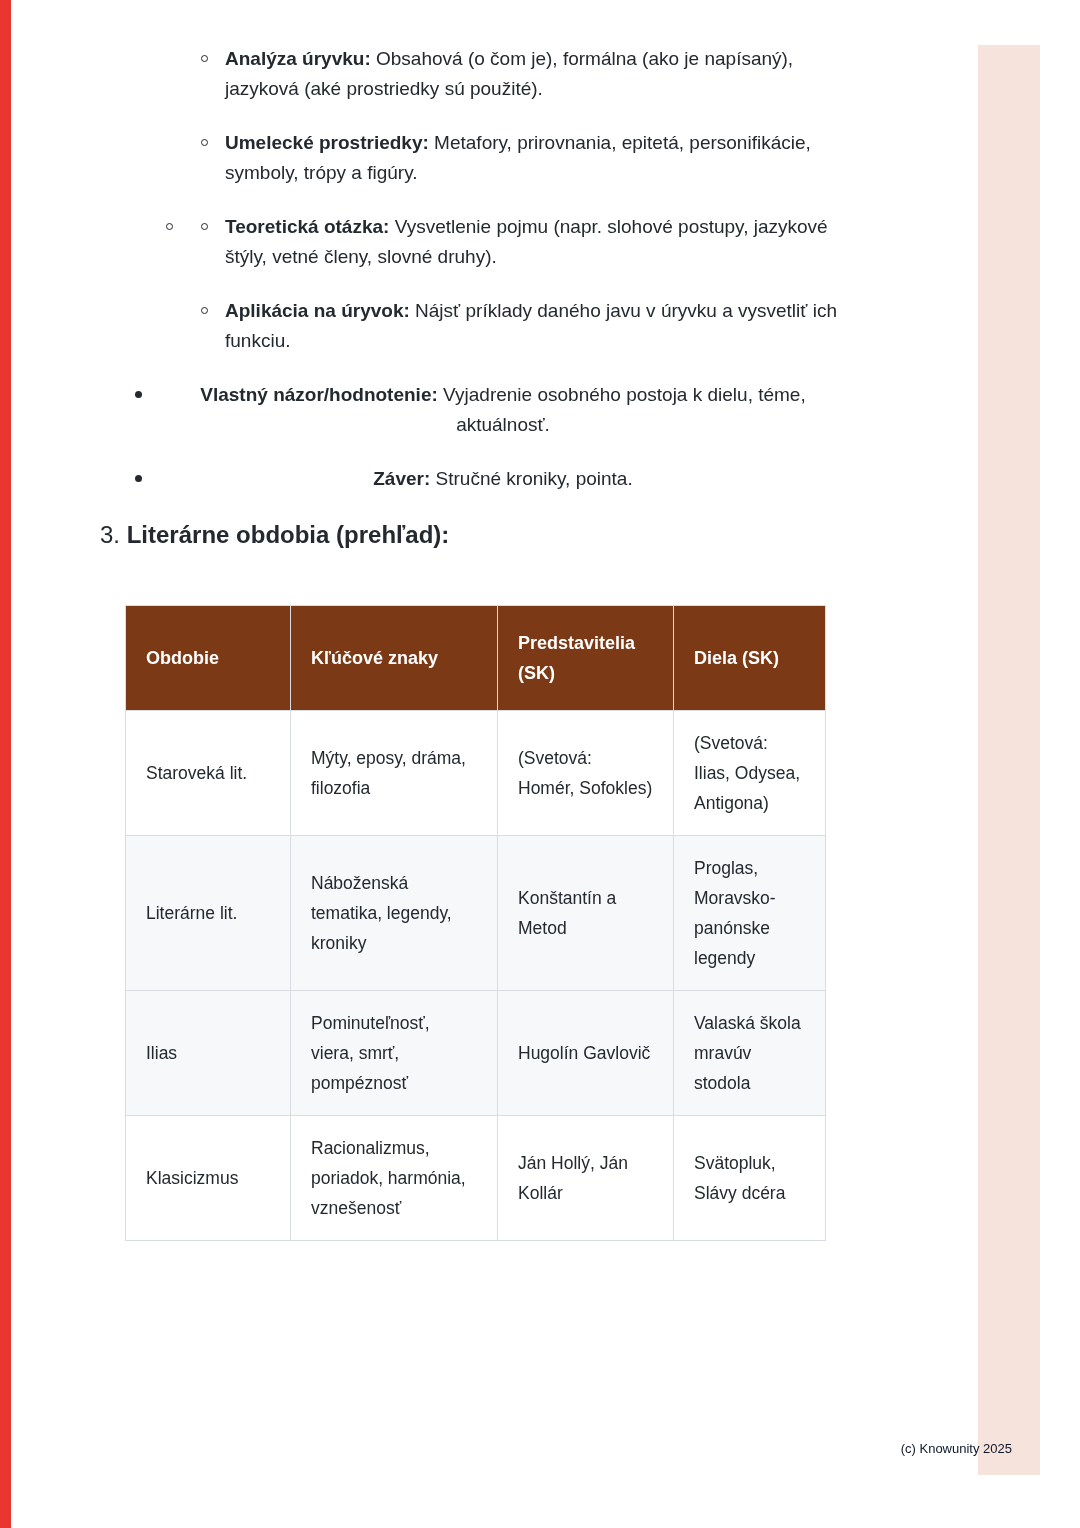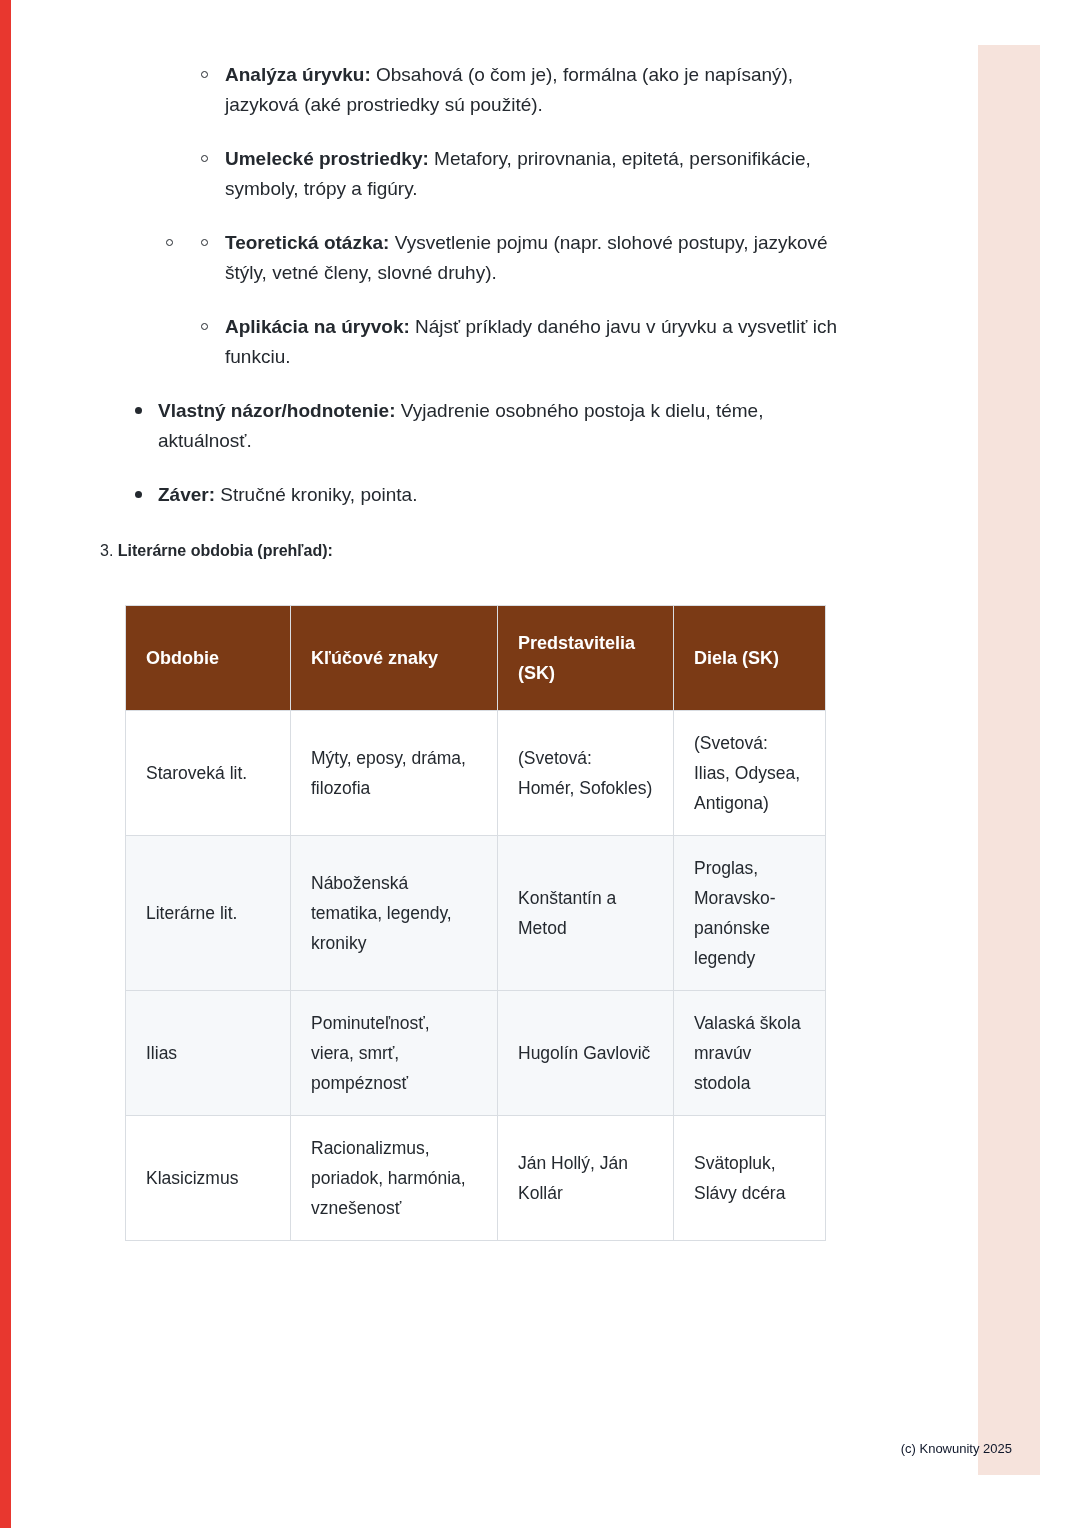--- a/index.html
+++ b/index.html
@@ -28,41 +28,41 @@
     width: 62px; height: 1430px;
     background: #f6e3dc;
   }
   .content {
     position: absolute;
     left: 100px; top: 44px;
     width: 748px;
     font-size: 19px;
     line-height: 30px;
   }
-  .li { position: relative; margin-bottom: 24px; margin-top: 16px; }
+  .li { position: relative; margin-bottom: 24px; }
   .li .txt { display: block; }
-  .lvl1 { padding-left: 58px; }
+  .lvl1 { padding-left: 58px; text-align: center; }
   .lvl2 { padding-left: 90px; }
   .lvl3 { padding-left: 125px; }
   .marker {
     position: absolute;
     top: 11px;
     width: 7px; height: 7px;
     border-radius: 50%;
   }
   .disc { background: #24292f; }
   .circle { border: 1.5px solid #24292f; background: transparent; }
   .lvl1 .marker { left: 35px; }
   .lvl2 .marker { left: 66px; }
   .lvl3 .marker { left: 101px; }
   b { font-weight: bold; }
   .section-heading {
     margin-top: 26px;
     margin-bottom: 26px;
-    font-size: 16px;
+    font-size: 24px;
     line-height: 30px;
   }
   .section-heading .num { font-weight: normal; }
   .section-heading .lbl { font-weight: bold; }
   .tbl-wrap {
     position: absolute;
     left: 125px; top: 605px; border-radius: 26px;
   }
   table.lit-table {
     border-collapse: collapse;

